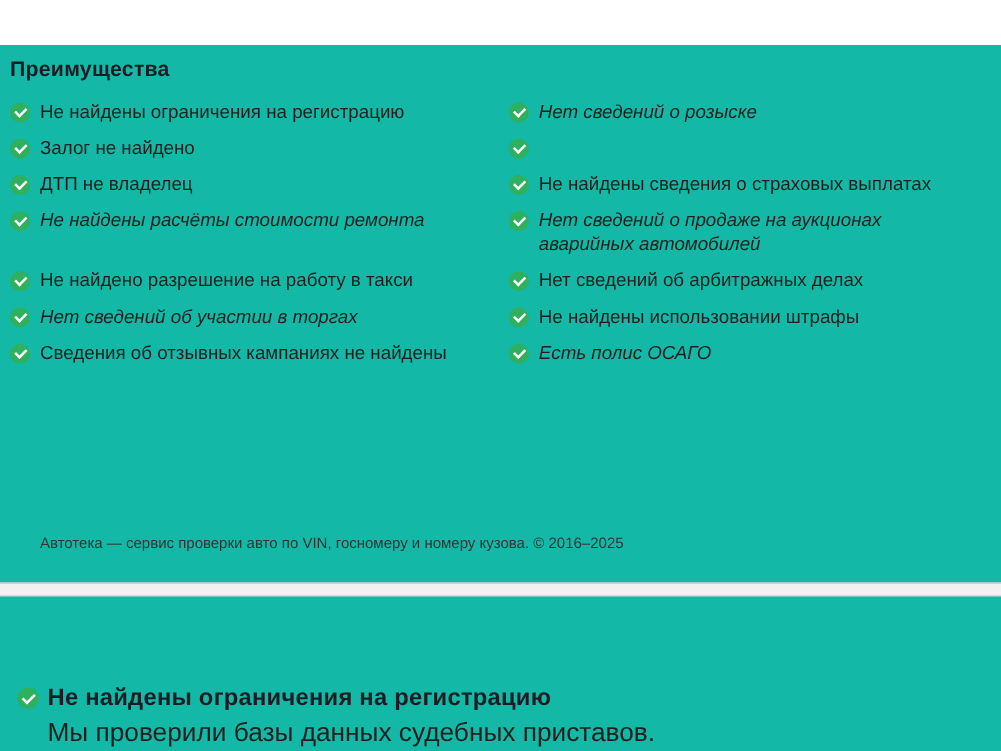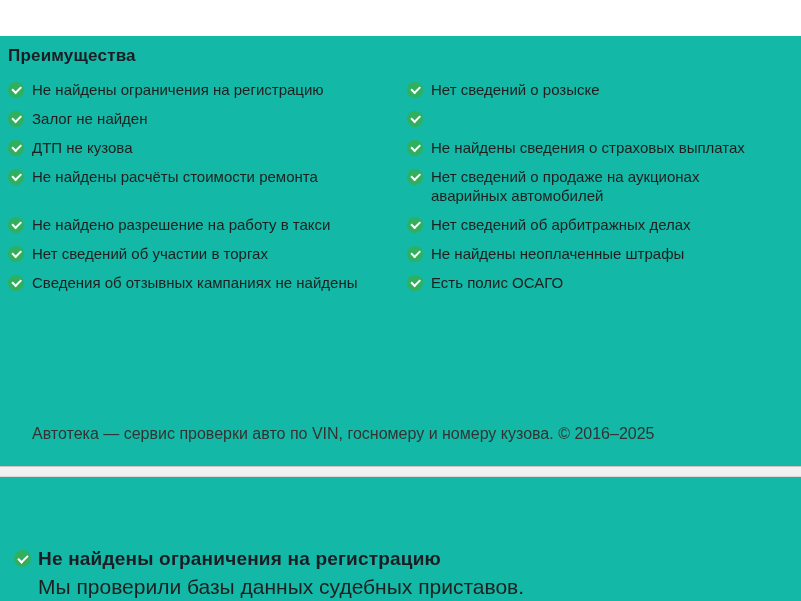--- a/index.html
+++ b/index.html
@@ -35,21 +35,21 @@
     row-gap: 10px;
   }
   .adv-item {
     display: flex;
     align-items: flex-start;
     gap: 8px;
     font-size: 15px;
     line-height: 19px;
   }
   .adv-item .adv-text { color: #1f1f1f; }
-  .adv-item.right .adv-text { max-width: 345px; }
+  .adv-item.right .adv-text { max-width: 345px; font-style: italic; }
   .check {
     flex: none;
     width: 16px;
     height: 16px;
     border-radius: 50%;
     background: #2eb05f;
     position: relative;
     margin-top: 1.5px;
   }
   .check::after {
@@ -59,21 +59,21 @@
     top: 4.5px;
     width: 7px;
     height: 3.5px;
     border-left: 2px solid #ffffff;
     border-bottom: 2px solid #ffffff;
     transform: rotate(-45deg);
   }
   .empty-cell { visibility: hidden; }
   .report-footer {
     margin-top: 125px;
-    font-size: 16px;
+    font-size: 12px;
     line-height: 14px;
     color: #333333;
     padding-left: 24px;
   }
   .page-divider {
     margin-top: 25px;
     width: 801px;
     height: 9px;
     background: #f1f1f1;
     border-top: 1px solid #c6c6c6;
@@ -128,29 +128,29 @@
         <span class="check"></span>
         <span class="adv-text">Не найдены ограничения на регистрацию</span>
       </div>
       <div class="adv-item right">
         <span class="check"></span>
         <span class="adv-text">Нет сведений о розыске</span>
       </div>
 
       <div class="adv-item">
         <span class="check"></span>
-        <span class="adv-text">Залог не найден</span>
-      </div>
-      <div class="adv-item right">
-        <span class="check"></span>
-      </div>
-
-      <div class="adv-item">
-        <span class="check"></span>
-        <span class="adv-text">ДТП не кузова</span>
+        <span class="adv-text">Залог не найдено</span>
+      </div>
+      <div class="adv-item right">
+        <span class="check"></span>
+      </div>
+
+      <div class="adv-item">
+        <span class="check"></span>
+        <span class="adv-text">ДТП не владелец</span>
       </div>
       <div class="adv-item">
         <span class="check"></span>
         <span class="adv-text">Не найдены сведения о страховых выплатах</span>
       </div>
 
       <div class="adv-item right">
         <span class="check"></span>
         <span class="adv-text">Не найдены расчёты стоимости ремонта</span>
       </div>
@@ -168,21 +168,21 @@
         <span class="check"></span>
         <span class="adv-text">Нет сведений об арбитражных делах</span>
       </div>
       <div class="adv-item right">
         <span class="check"></span>
         <span class="adv-text">Нет сведений об участии в торгах</span>
       </div>
 
       <div class="adv-item">
         <span class="check"></span>
-        <span class="adv-text">Не найдены неоплаченные штрафы</span>
+        <span class="adv-text">Не найдены использовании штрафы</span>
       </div>
       <div class="adv-item">
         <span class="check"></span>
         <span class="adv-text">Сведения об отзывных кампаниях не найдены</span>
       </div>
 
       <div class="adv-item right">
         <span class="check"></span>
         <span class="adv-text">Есть полис ОСАГО</span>
       </div>

